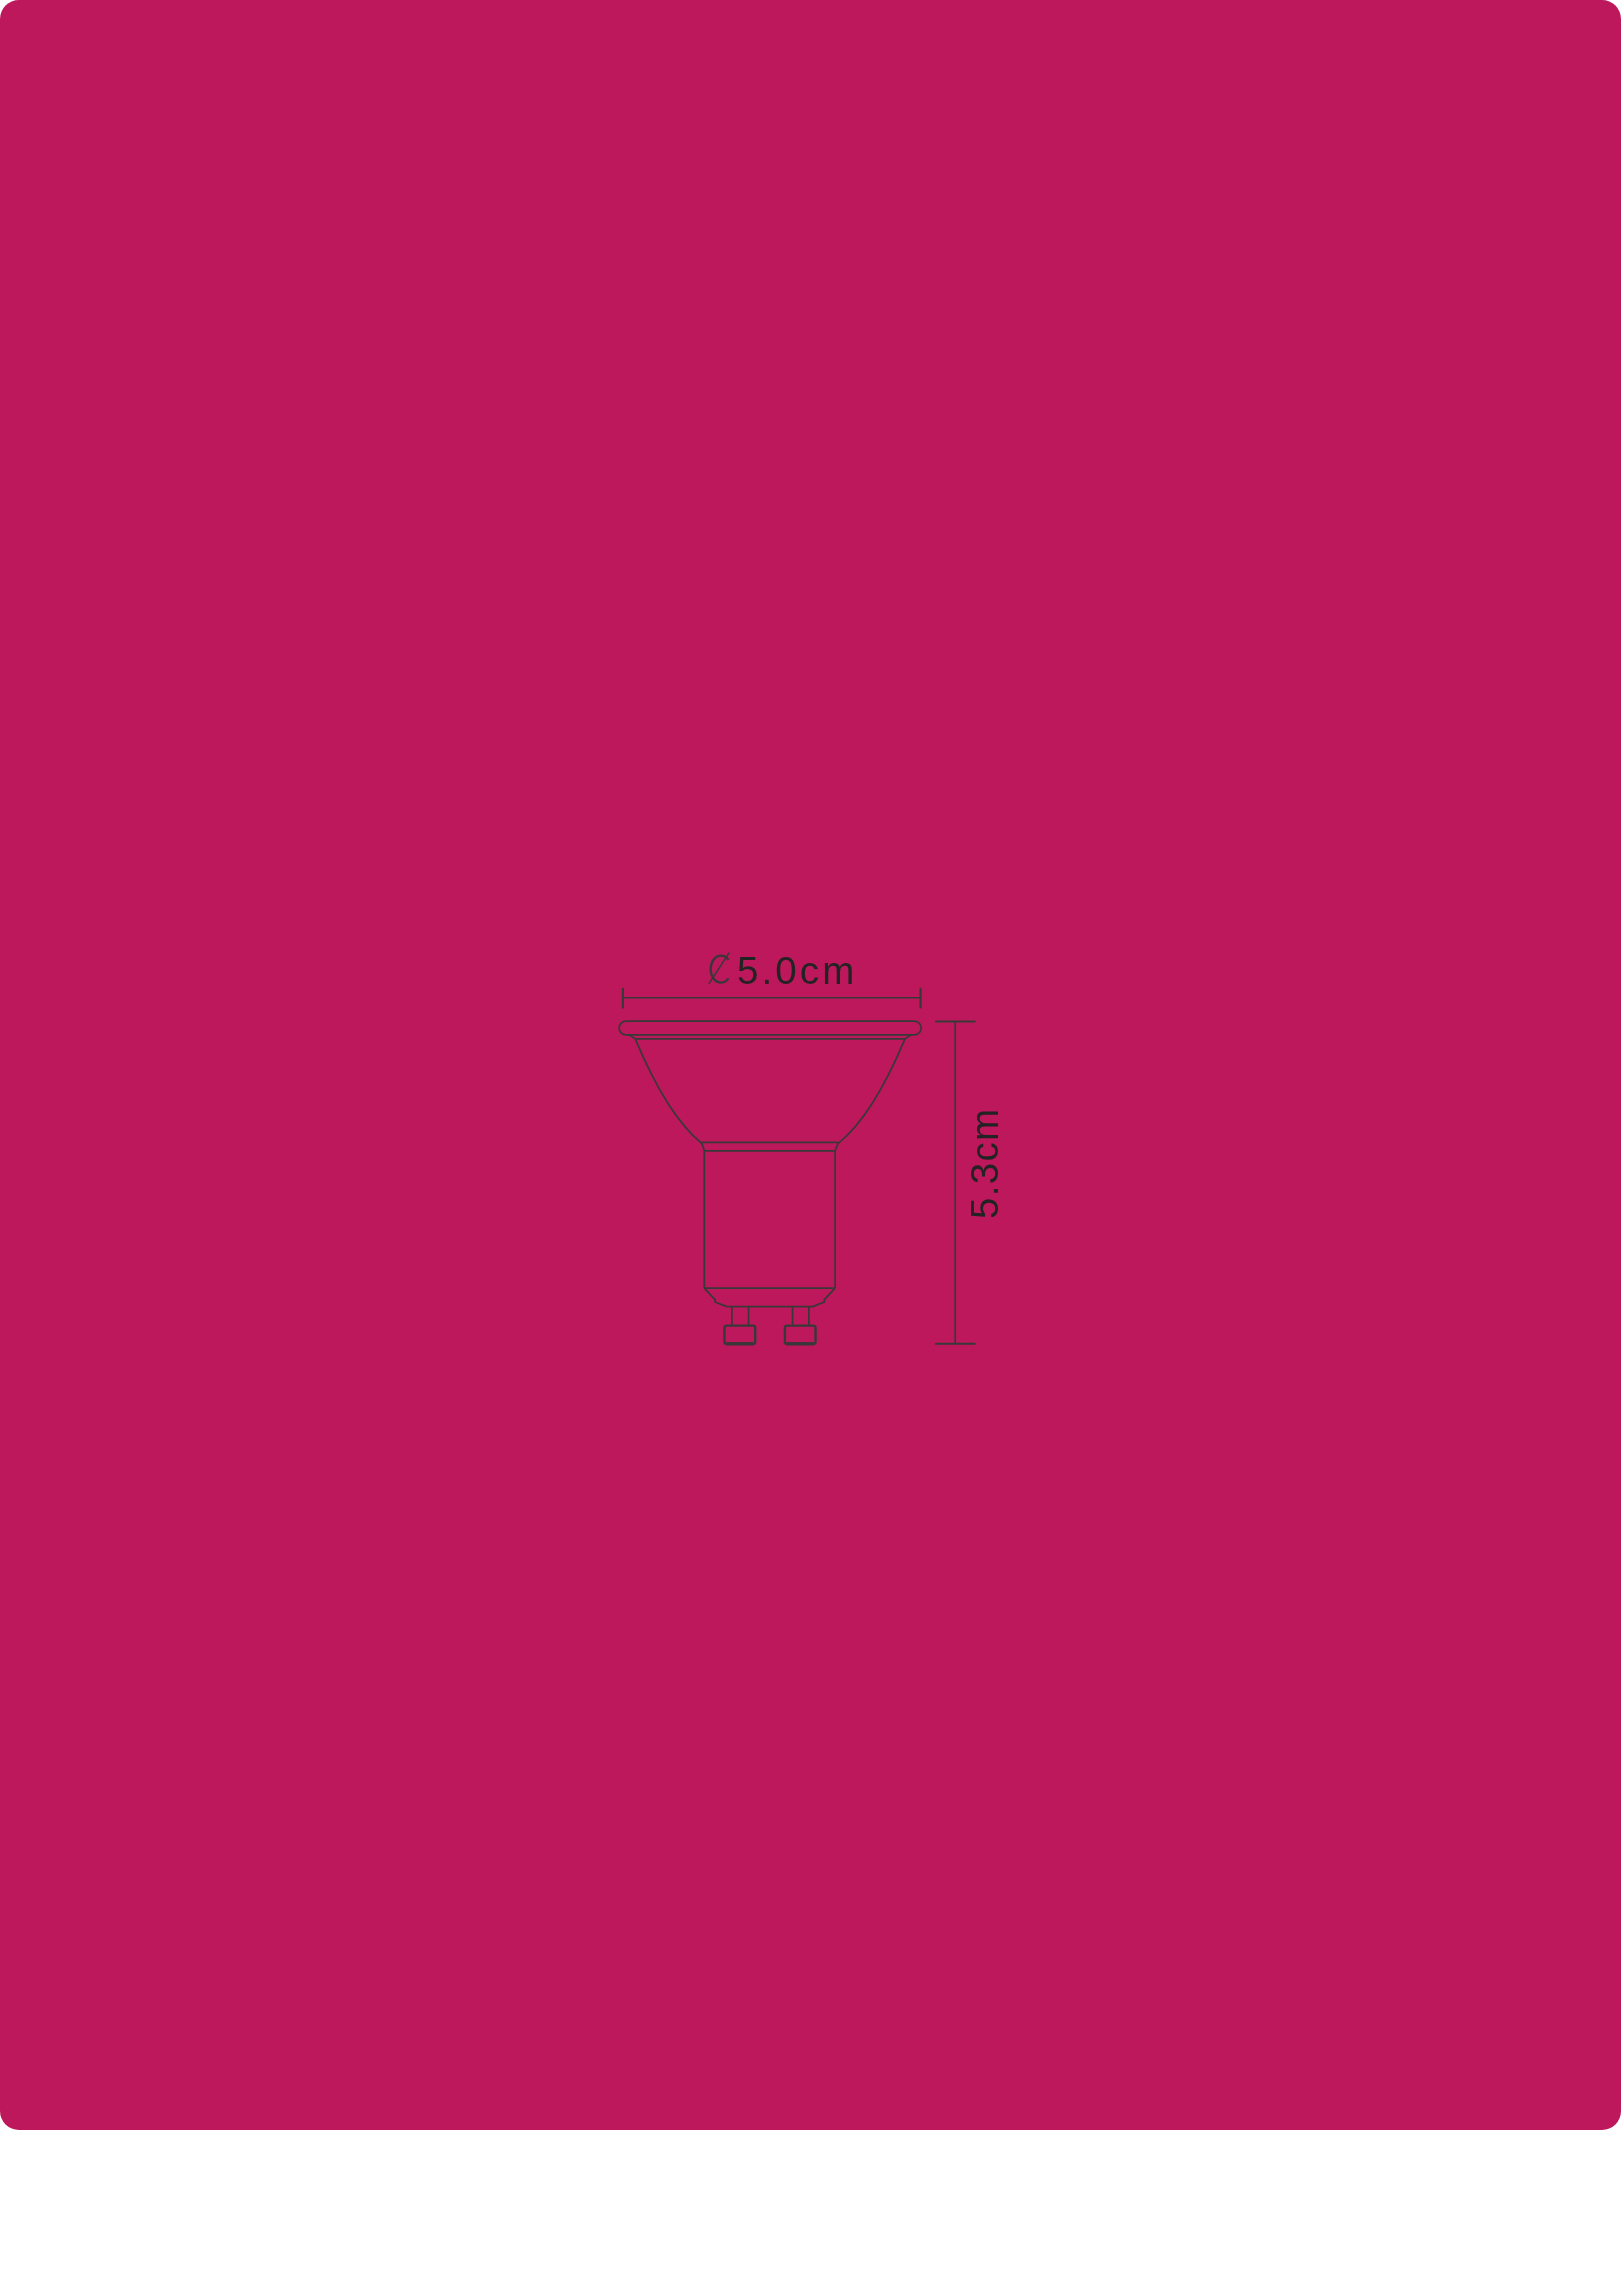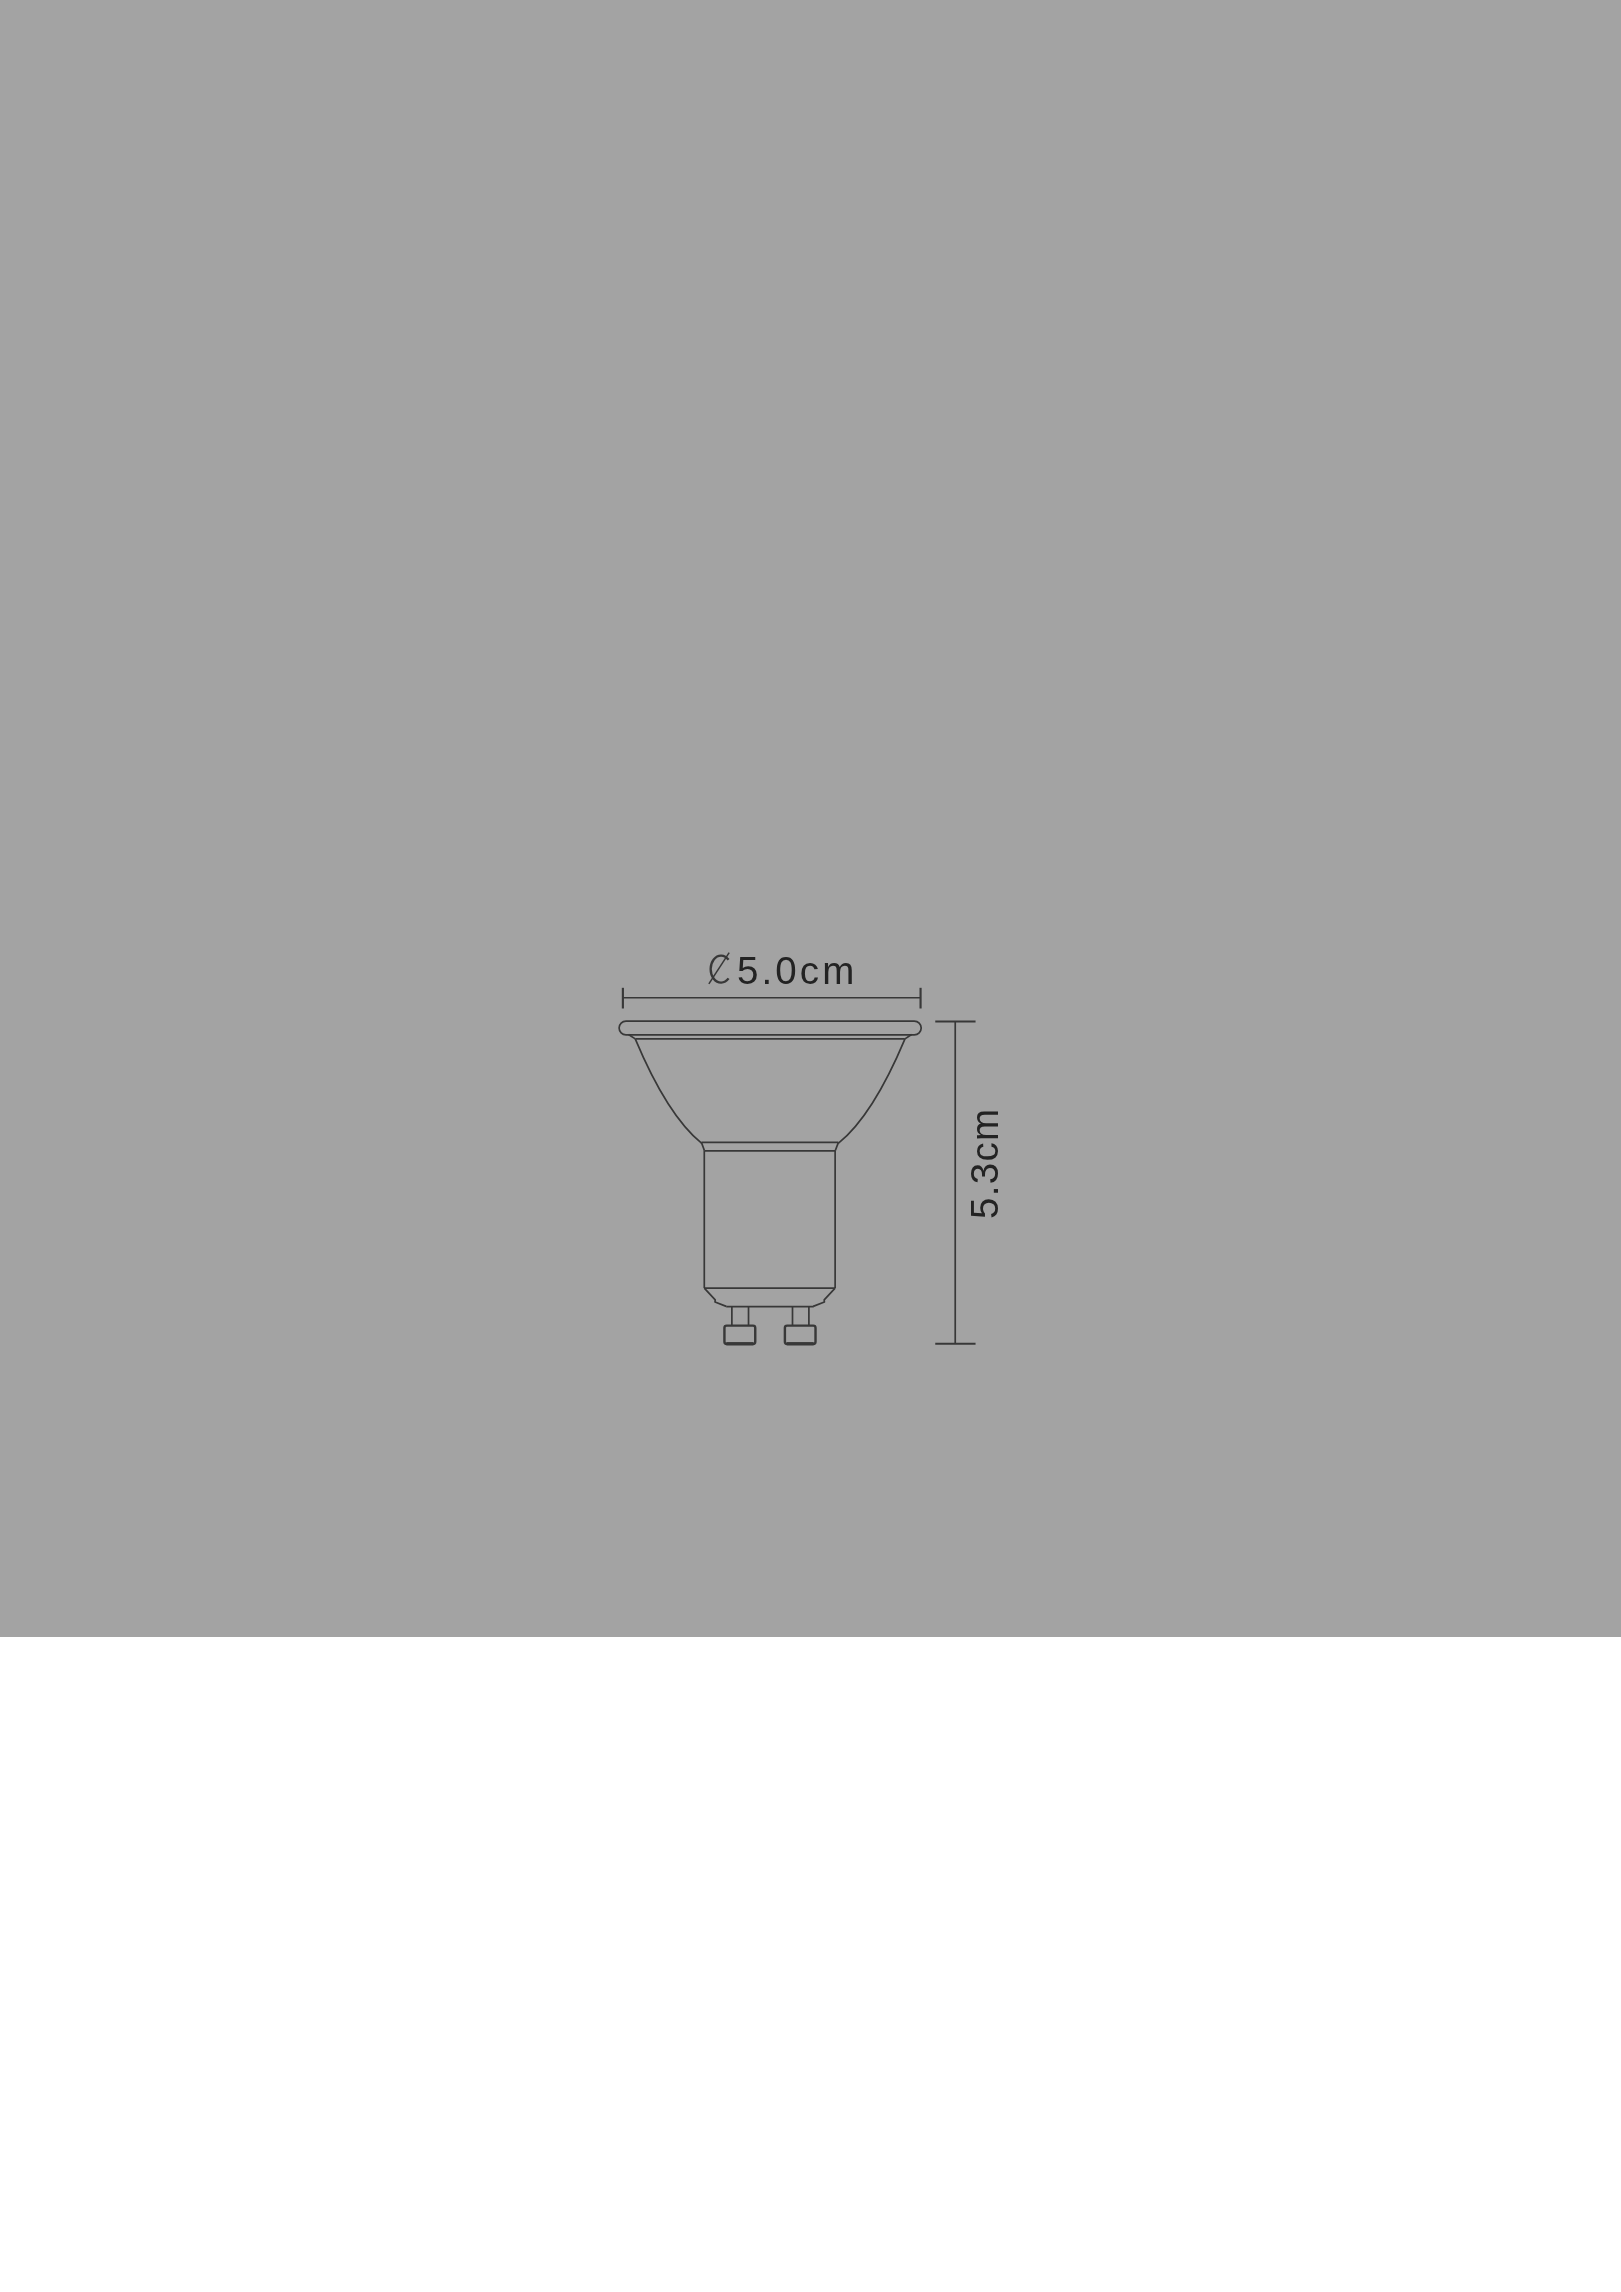--- a/index.html
+++ b/index.html
@@ -1,16 +1,16 @@
 <!DOCTYPE html>
 <html style="font-size:14.3px"><head>
 <meta charset="utf-8">
 <style>
   html,body{margin:0;padding:0;background:#ffffff;}
-  .page{position:relative;width:1621px;height:1637px;background:#a3a3a3;overflow:hidden;}
+  .page{position:relative;width:1621px;height:2130px;background:#be185d;overflow:hidden;border-radius:19px;}
   svg text{font-family:"Liberation Sans", sans-serif;}
 </style>
 </head>
 <body>
 
 <div class="page">
 
 <svg width="1621" height="2293" viewBox="0 0 1810 2560" xmlns="http://www.w3.org/2000/svg">
   <g fill="none" stroke="#383838" stroke-width="1.9" stroke-linecap="butt" stroke-linejoin="round">
 

